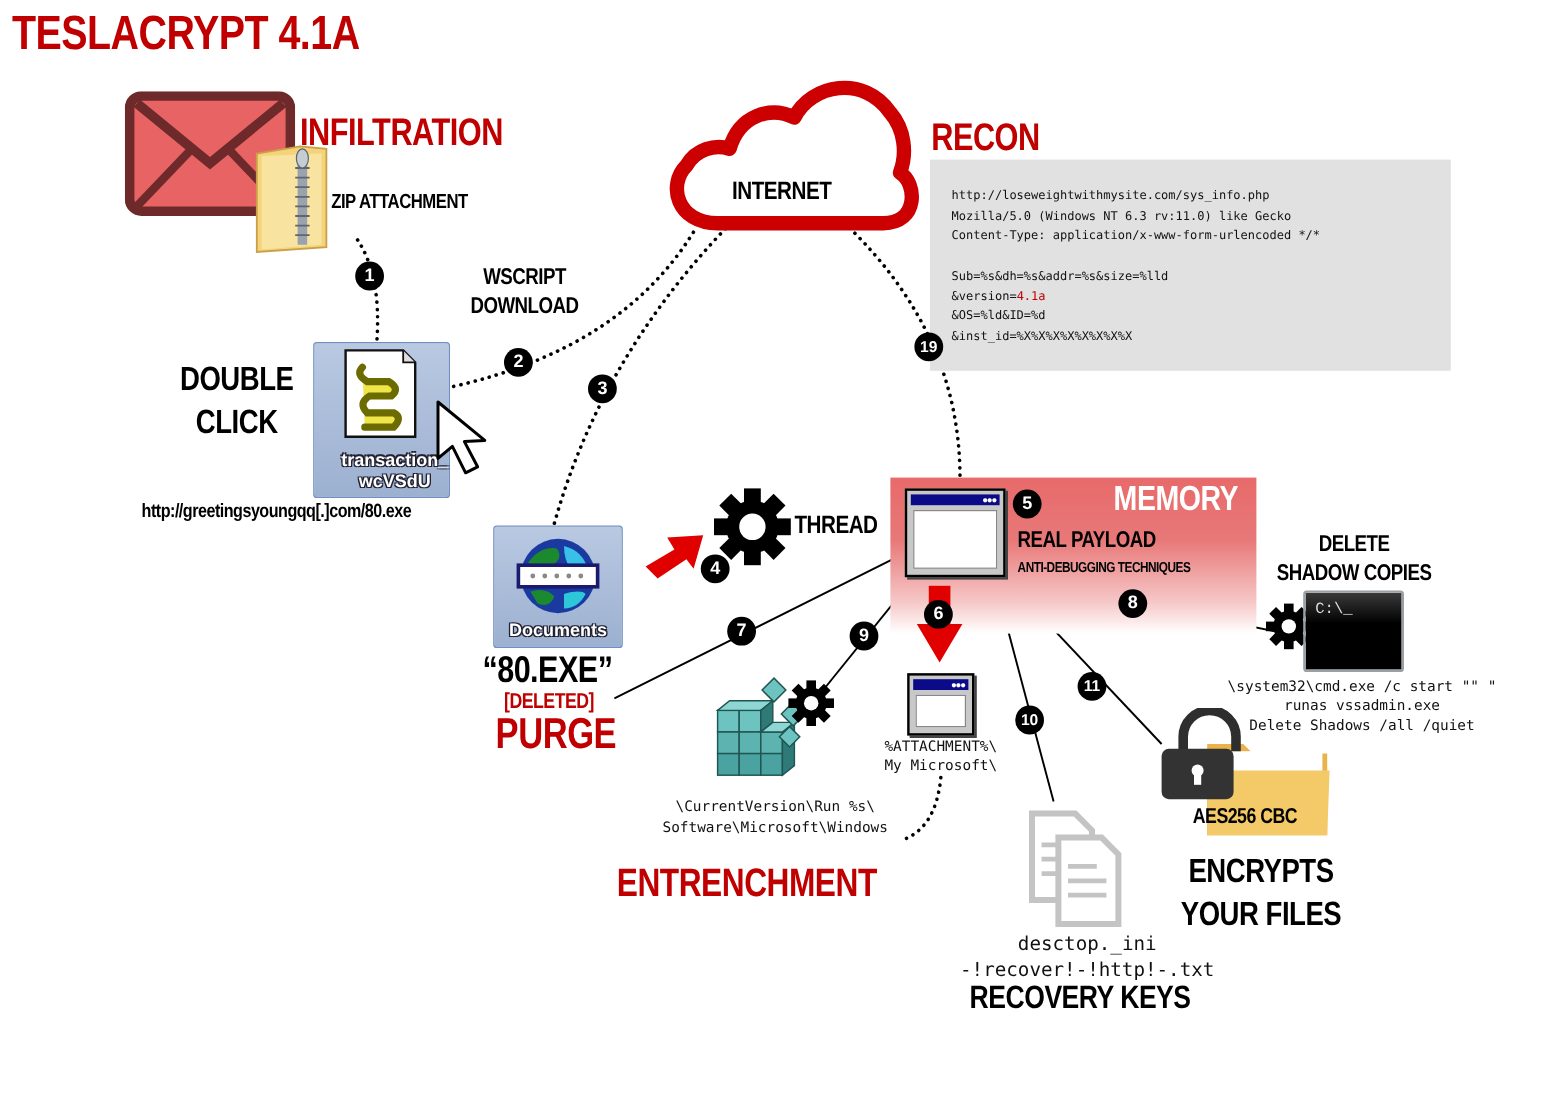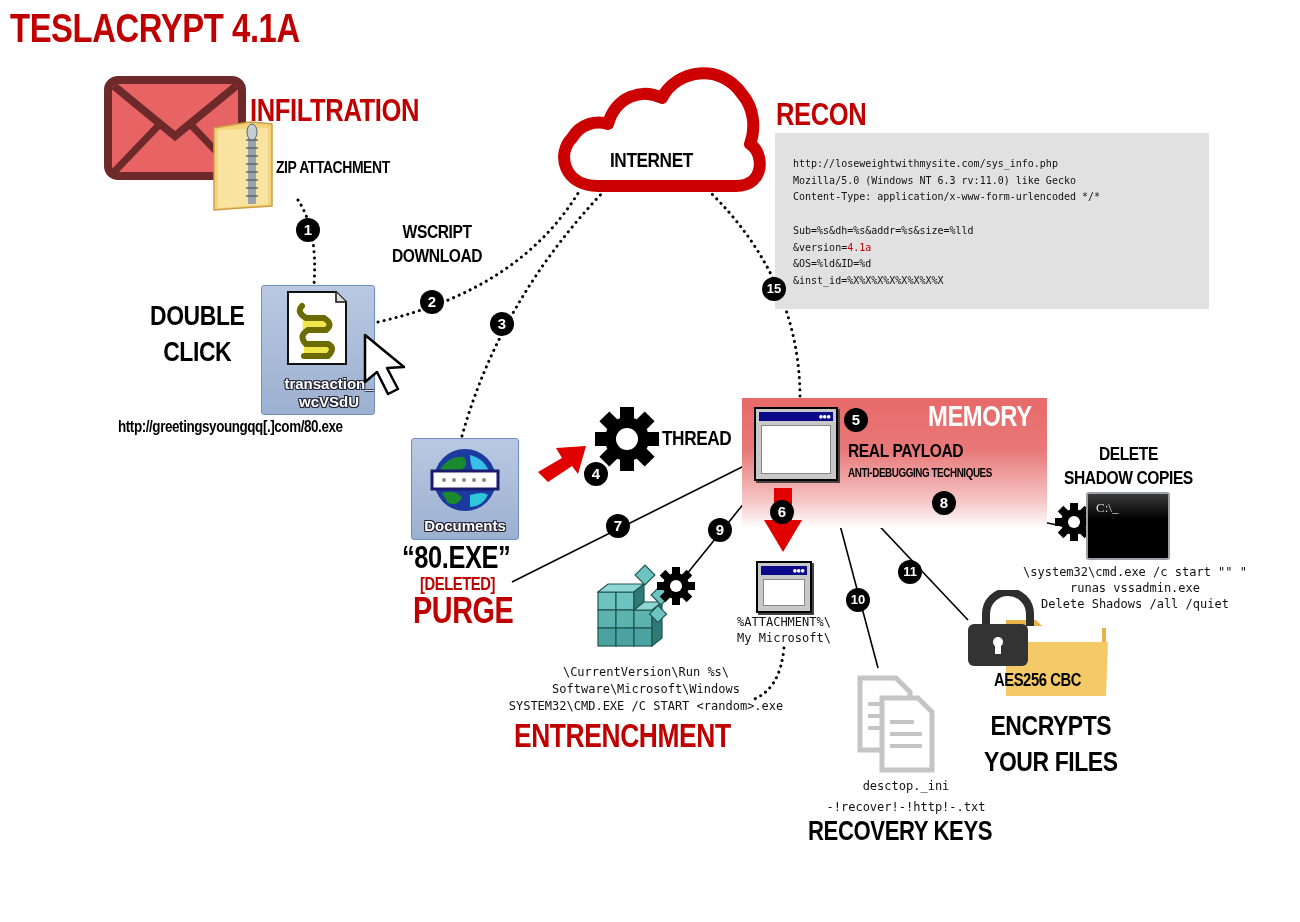--- a/index.html
+++ b/index.html
@@ -224,39 +224,38 @@
       <rect x="-19" y="-4" width="8" height="8" transform="rotate(45)"></rect>
         <rect x="11" y="-4" width="8" height="8" transform="rotate(45)"></rect>
     </g>
     <circle r="13" fill="#000"></circle>
       <circle r="6" fill="#fff"></circle>
   </g>
 </svg>
 <div class="abs mono ctr" style="left:496px;top:664px;width:300px;line-height:17px;">
   <div>\CurrentVersion\Run %s\</div>
   <div>Software\Microsoft\Windows</div>
-  <div>SYSTEM32\CMD.EXE /C START &lt;random&gt;.exe</div>
 </div>
 <div class="abs impact red" style="left:514px;top:717px;font-size:33px;transform:scaleX(0.8);">ENTRENCHMENT</div>
 
 <svg class="abs" style="left:856px;top:674px" width="92" height="100">
   <g fill="#fff" stroke="#c4c4c4" stroke-width="5">
     <path d="M4 4 L40 4 L54 18 L54 76 L4 76 Z"></path>
     <path d="M26 24 L62 24 L76 38 L76 96 L26 96 Z"></path>
   </g>
   <g stroke="#c4c4c4" stroke-width="4">
     <line x1="12" y1="30" x2="26" y2="30"></line>
       <line x1="12" y1="42" x2="26" y2="42"></line>
       <line x1="12" y1="54" x2="26" y2="54"></line>
     <line x1="34" y1="48" x2="58" y2="48"></line>
       <line x1="34" y1="60" x2="66" y2="60"></line>
       <line x1="34" y1="72" x2="66" y2="72"></line>
   </g>
 </svg>
-<div class="abs mono ctr" style="left:796px;top:776px;width:220px;font-size:12px;line-height:21px;">
+<div class="abs mono ctr" style="left:796px;top:776px;width:220px;font-size:16px;line-height:21px;">
   <div>desctop._ini</div>
   <div>-!recover!-!http!-.txt</div>
 </div>
 <div class="abs impact blk" style="left:808px;top:816px;font-size:27px;transform:scaleX(0.82);">RECOVERY KEYS</div>
 
 <svg class="abs" style="left:966px;top:590px" width="146" height="110">
   <path d="M40 30 L70 30 L78 38 L140 38 L140 106 L40 106 Z" fill="#e9b34a"></path>
   <rect x="50" y="36" width="86" height="18" fill="#fff"></rect>
   <path d="M40 52 L142 52 L140 106 L40 106 Z" fill="#f4c968"></path>
   <path d="M20 36 L20 24 A 22 22 0 0 1 64 24 L64 36" fill="none" stroke="#2e2e2e" stroke-width="8"></path>
@@ -284,32 +283,32 @@
       <rect x="-4" y="-19" width="8" height="8" transform="rotate(45)"></rect>
         <rect x="-4" y="11" width="8" height="8" transform="rotate(45)"></rect>
       <rect x="-19" y="-4" width="8" height="8" transform="rotate(45)"></rect>
         <rect x="11" y="-4" width="8" height="8" transform="rotate(45)"></rect>
     </g>
     <circle r="13" fill="#000"></circle>
       <circle r="6" fill="#fff"></circle>
   </g>
 </svg>
 <div class="abs" style="left:1086px;top:492px;width:80px;height:64px;background:linear-gradient(#3a3a3a,#000 40%);border:2px solid #9aa0a6;border-radius:3px;">
-  <div class="abs" style="left:8px;top:6px;color:#ddd;font-family:Liberation Serif, serif;font-size:13px;">C:\_</div>
+  <div class="abs" style="left:8px;top:6px;color:#ddd;font-family:Liberation Mono, monospace;font-size:13px;">C:\_</div>
 </div>
 <div class="abs mono ctr" style="left:1010px;top:564px;width:250px;line-height:16px;">
   <div>\system32\cmd.exe /c start "" "</div>
   <div>runas vssadmin.exe</div>
   <div>Delete Shadows /all /quiet</div>
 </div>
 
 <div class="badge" style="left:296px;top:218px;">1</div>
 <div class="badge" style="left:420px;top:290px;">2</div>
 <div class="badge" style="left:490px;top:312px;">3</div>
 <div class="badge" style="left:584px;top:462px;">4</div>
 <div class="badge" style="left:844px;top:408px;">5</div>
 <div class="badge" style="left:770px;top:500px;">6</div>
 <div class="badge" style="left:606px;top:514px;">7</div>
 <div class="badge" style="left:932px;top:491px;">8</div>
 <div class="badge" style="left:708px;top:518px;">9</div>
 <div class="badge" style="left:846px;top:588px;font-size:13px;text-align:center;">10</div>
 <div class="badge" style="left:898px;top:560px;font-size:13px;">11</div>
-<div class="badge" style="left:762px;top:277px;font-size:13px;">15</div>
+<div class="badge" style="left:762px;top:277px;font-size:13px;">19</div>
 
 </body></html>

